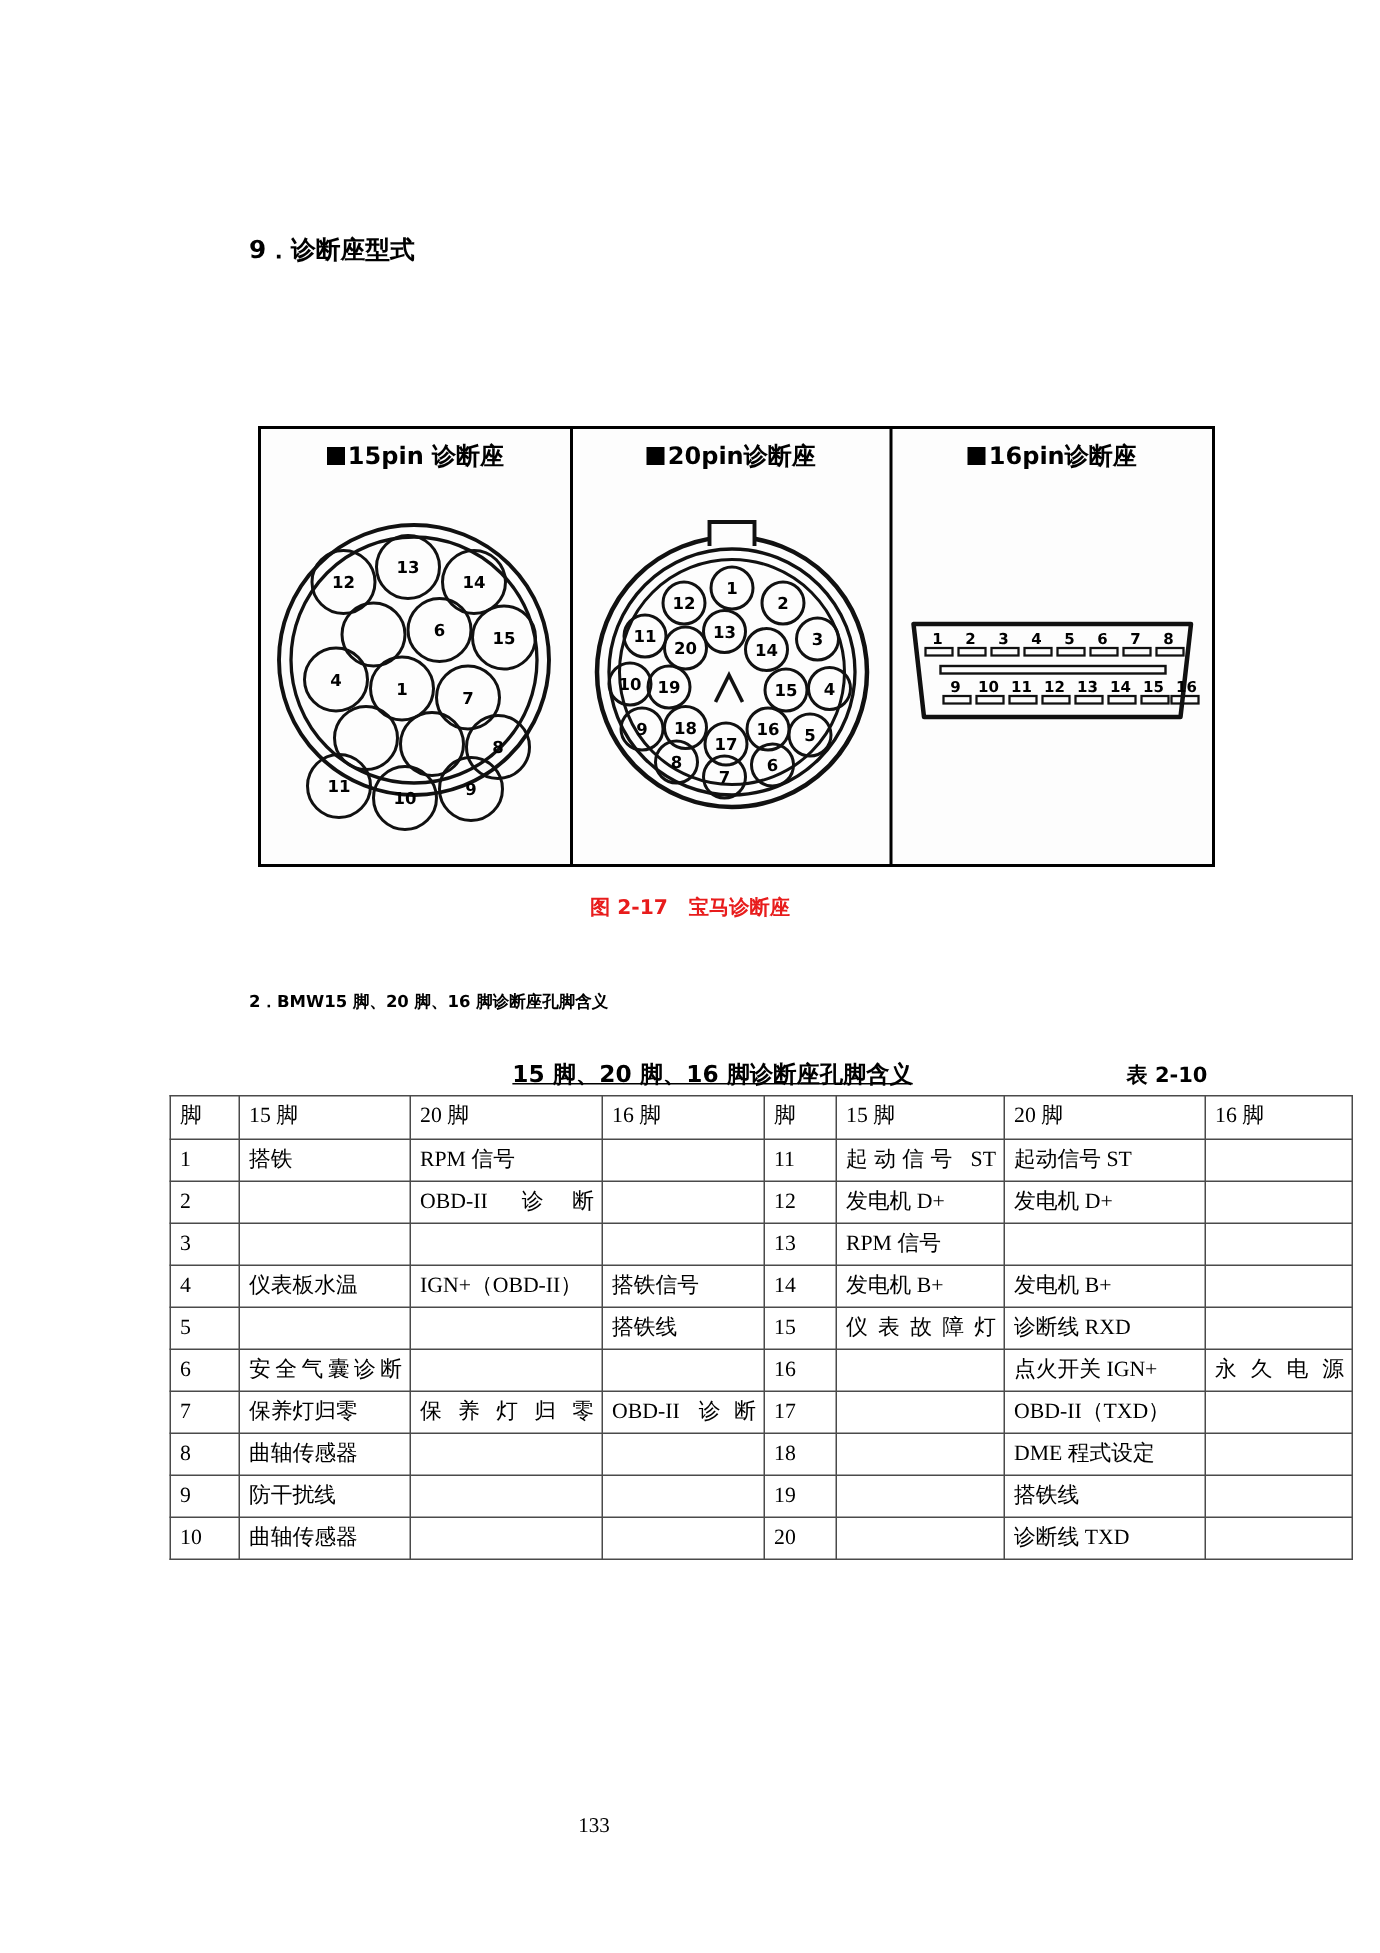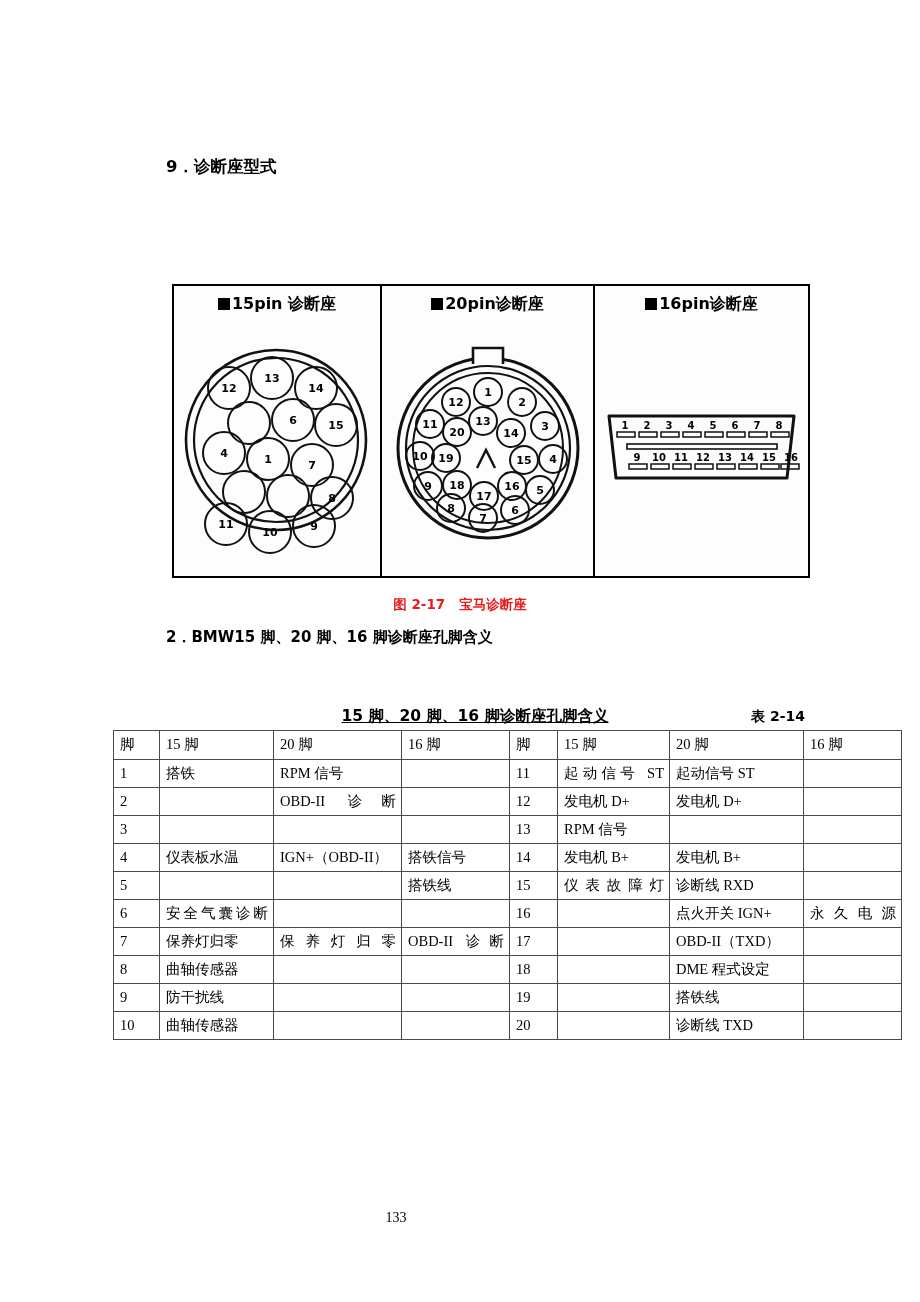--- a/index.html
+++ b/index.html
@@ -34,22 +34,22 @@
   .sub-title {
     position: absolute;
     left: 166px; top: 156px;
     font-size: 16.5px;
     font-weight: bold;
     white-space: nowrap;
     font-family: "DejaVu Sans", "Liberation Sans", sans-serif;
   }
   .sub-title-2 {
     position: absolute;
-    left: 166px; top: 628px;
-    font-size: 15px;
+    left: 166px; top: 660px;
+    font-size: 11px;
     font-weight: bold;
     white-space: nowrap;
     font-family: "DejaVu Sans", "Liberation Sans", sans-serif;
   }
 
   
   .para {
     position: absolute;
     left: 151px; top: 198px;
     width: 640px;
@@ -353,21 +353,21 @@
 
   <div class="fig-caption">
     <span>图 2-17</span><span class="gap"></span><span>宝马诊断座</span>
   </div>
 
   <div class="sub-title-2">2．BMW15 脚、20 脚、16 脚诊断座孔脚含义</div>
 
 
   <div class="tbl-caption">
     <span class="t-title">15 脚、20 脚、16 脚诊断座孔脚含义</span>
-    <span class="t-num">表 2-14</span>
+    <span class="t-num">表 2-10</span>
   </div>
 
   <table class="pintable">
     <tbody>
       <tr class="hdr">
         <td class="c-pin">脚</td>
         <td class="c-15">15 脚</td>
         <td class="c-20">20 脚</td>
         <td class="c-16">16 脚</td>
         <td class="c-pin2">脚</td>

